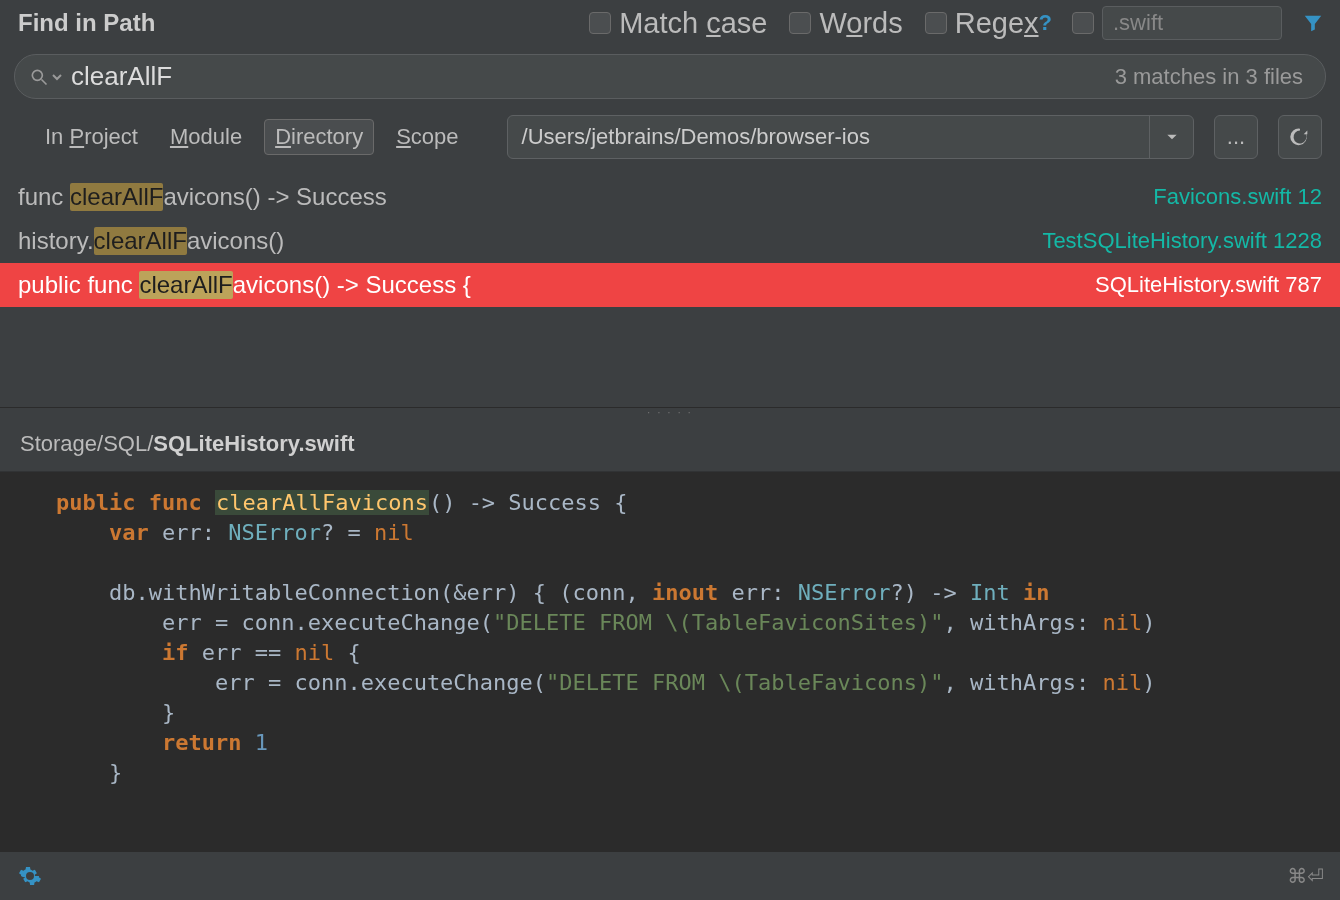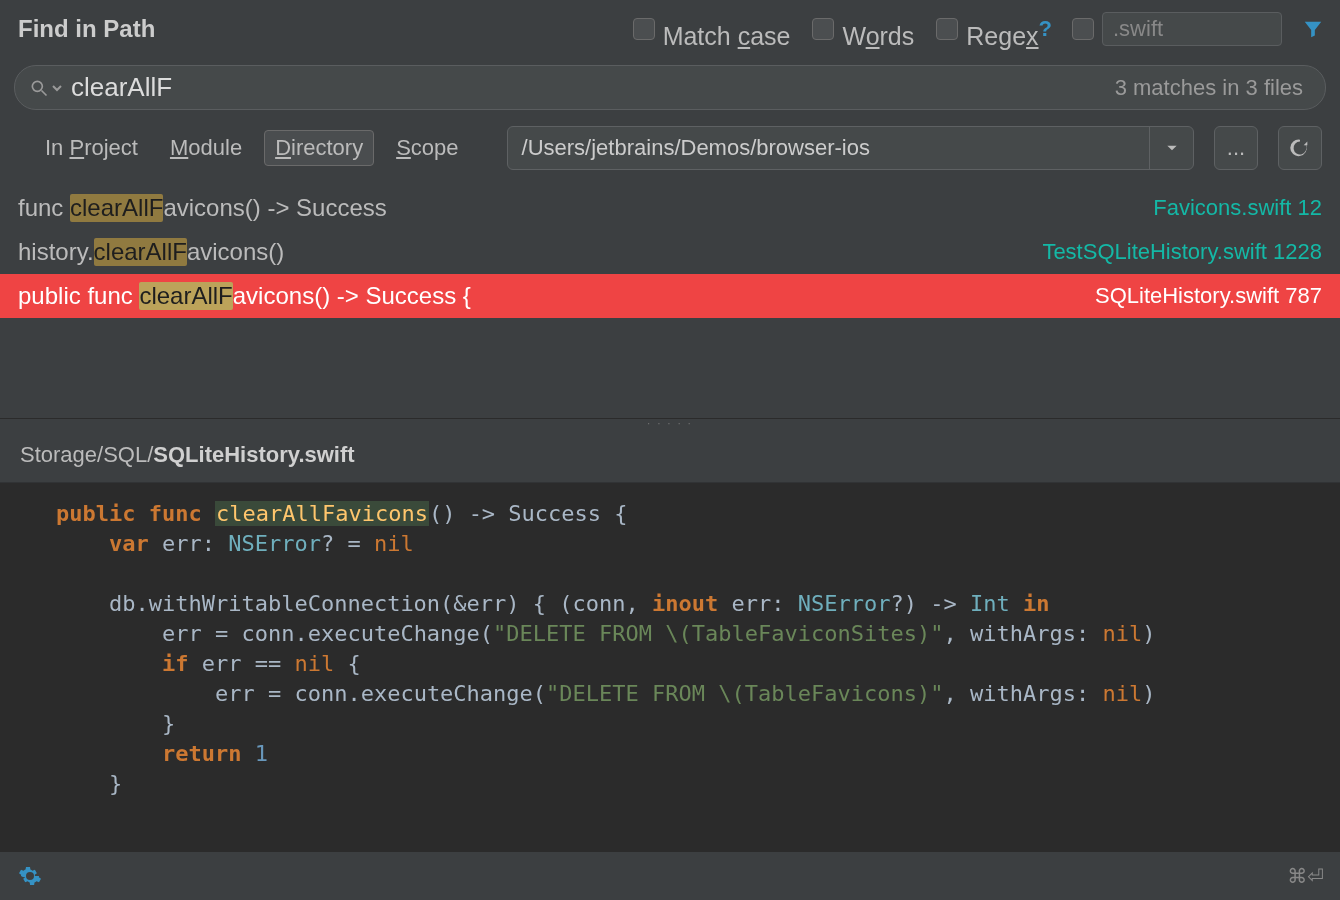--- a/index.html
+++ b/index.html
@@ -18,21 +18,21 @@
   .header {
     display: flex; align-items: center; justify-content: space-between;
     padding: 6px 14px 4px 18px;
   }
   .header-title { color: #cccccc; font-size: 24px; font-weight: 600; }
   .header-options { display: flex; align-items: center; gap: 8px; }
   .chk {
     width: 22px; height: 22px; border: 1px solid #6a6a6a; background: #4b4e50;
     border-radius: 4px; display: inline-block; flex: none;
   }
-  .chk-lbl { color: #bbbbbb; font-size: 25px; margin-right: 14px; margin-top: 16px; }
+  .chk-lbl { color: #bbbbbb; font-size: 29px; margin-right: 14px; }
   .chk-lbl u { text-decoration: underline; }
   .help-q { color: #3592c4; font-weight: bold; margin-left: -8px; margin-right: 12px; }
   .mask-input {
     width: 180px; height: 34px; border: 1px solid #5a5d5f; background: #45494a;
     border-radius: 4px; color: #888; padding: 0 10px; font-size: 22px;
     display: flex; align-items: center;
   }
   .filter-icon {
     width: 26px; height: 26px; display: flex; align-items: center; justify-content: center;
     margin-left: 10px;

